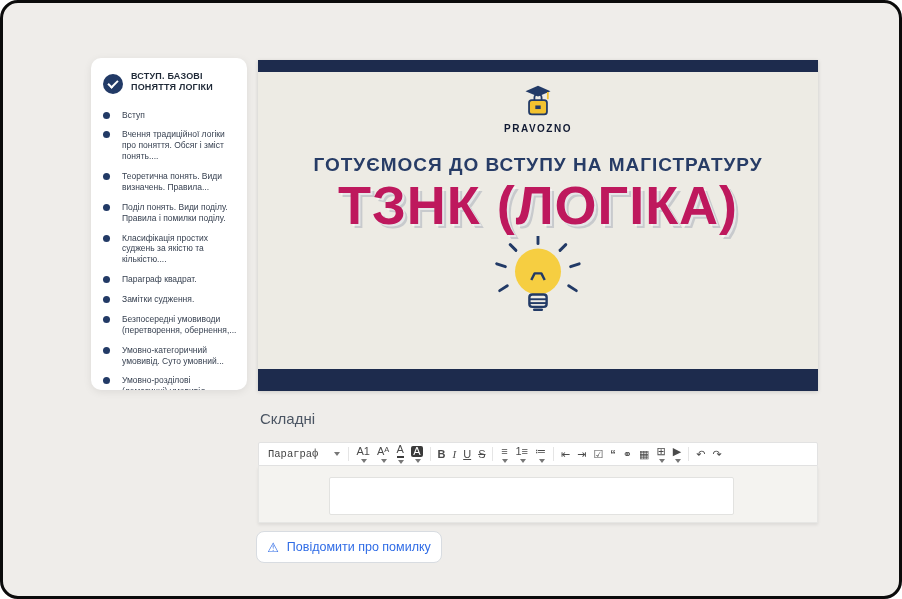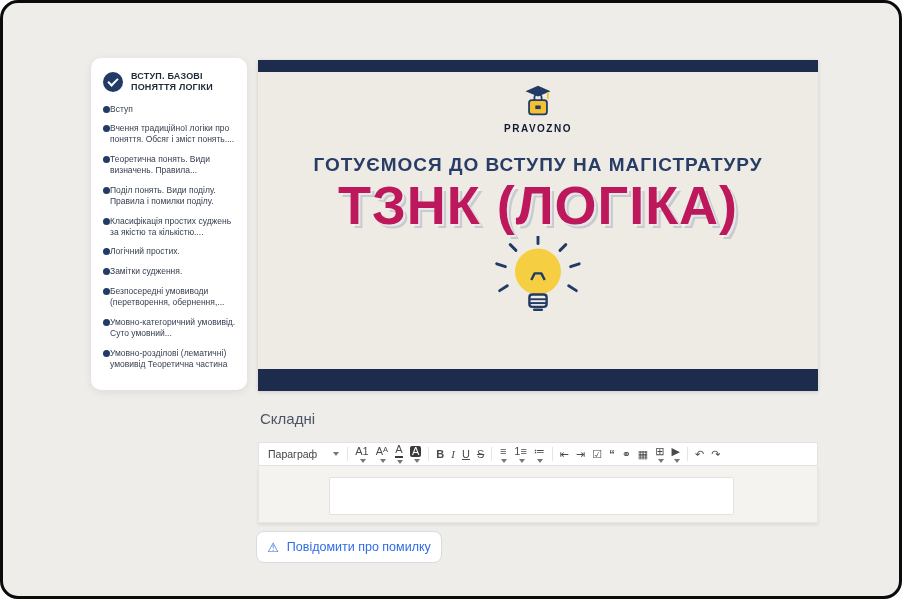--- a/index.html
+++ b/index.html
@@ -7,26 +7,26 @@
     position:relative;width:902px;height:599px;box-sizing:border-box;
     background:#efedea;border:3px solid #0b0b0b;border-radius:18px;
     font-family:"Liberation Sans",sans-serif;overflow:hidden;
   }
   
   .sidebar{
     position:absolute;left:88px;top:55px;width:156px;height:332px;
     background:#ffffff;border-radius:10px;box-shadow:0 2px 8px rgba(0,0,0,.08);
     box-sizing:border-box;padding:12px 10px 10px 12px;overflow:hidden;
   }
-  .sb-head{display:flex;gap:8px;align-items:center;margin-bottom:10px;cursor:pointer;}
+  .sb-head{display:flex;gap:8px;align-items:flex-end;margin-bottom:16px;cursor:pointer;}
   .check{width:20px;height:20px;border-radius:50%;background:#223a66;position:relative;flex:0 0 20px;}
   .check::after{content:"";position:absolute;left:5px;top:6px;width:8px;height:4px;
     border-left:2px solid #fff;border-bottom:2px solid #fff;transform:rotate(-45deg);}
   .sb-title{font-size:9px;font-weight:bold;color:#1f2937;line-height:1.25;letter-spacing:.2px;padding-top:1px;}
-  .sb-item{display:flex;gap:0;margin-bottom:9px;cursor:pointer;}
+  .sb-item{display:flex;gap:12px;margin-bottom:9px;cursor:pointer;}
   .dot{width:7px;height:7px;border-radius:50%;background:#223a66;flex:0 0 7px;margin-top:2px;}
   .sb-item-label{font-size:8.5px;color:#374151;line-height:1.28;}
   
   .slide{
     position:absolute;left:255px;top:57px;width:560px;height:331px;
     background:#edebe4;box-shadow:0 1px 4px rgba(0,0,0,.15);overflow:hidden;
   }
   .slide-top{position:absolute;left:0;top:0;width:100%;height:12px;background:#1d2b4d;}
   .slide-bottom{position:absolute;left:0;bottom:0;width:100%;height:22px;background:#1d2b4d;}
   .slide-inner{position:absolute;left:0;top:12px;right:0;bottom:22px;text-align:center;}
@@ -44,21 +44,21 @@
     display:flex;align-items:center;justify-content:center;cursor:pointer;
     box-shadow:0 1px 2px rgba(0,0,0,.25);font-family:"Liberation Sans",sans-serif;margin-top:48px;
   }
   
   .toolbar{
     position:absolute;left:255px;top:439px;width:560px;height:24px;box-sizing:border-box;
     background:#ffffff;border:1px solid #e2e2e2;border-radius:2px 2px 0 0;
     display:flex;align-items:center;padding:0 5px;gap:1px;color:#4a4a4a;
   }
   .para-select{display:flex;align-items:center;gap:14px;font-size:10.5px;color:#444;
-    padding:2px 4px;cursor:pointer;}
+    padding:2px 4px;cursor:pointer;font-family:Liberation Mono, monospace;}
   .sep{width:1px;height:14px;background:#e5e5e5;margin:0 3px;}
   .tb{display:flex;align-items:center;gap:2px;padding:1px 3px;background:none;border:none;
     cursor:pointer;color:#4a4a4a;font-family:"Liberation Sans",sans-serif;flex-direction:column;}
   .g{font-size:11px;line-height:1;}
   .g-bold{font-weight:bold;}
   .g-italic{font-style:italic;font-family:"Liberation Serif",serif;}
   .g-underline{text-decoration:underline;}
   .g-strike{text-decoration:line-through;}
   .g-color{border-bottom:2px solid #3a3a3a;padding-bottom:1px;}
   .g-hl{background:#3a3a3a;color:#fff;padding:0 2px;border-radius:2px;}
@@ -108,21 +108,21 @@
     <div class="sb-item">
       <span class="dot"></span>
       <span class="sb-item-label">Поділ понять. Види поділу. Правила і помилки поділу.</span>
     </div>
     <div class="sb-item">
       <span class="dot"></span>
       <span class="sb-item-label">Класифікація простих суджень за якістю та кількістю....</span>
     </div>
     <div class="sb-item">
       <span class="dot"></span>
-      <span class="sb-item-label">Логічний простих.</span>
+      <span class="sb-item-label">Параграф квадрат.</span>
     </div>
     <div class="sb-item">
       <span class="dot"></span>
       <span class="sb-item-label">Замітки судження.</span>
     </div>
     <div class="sb-item">
       <span class="dot"></span>
       <span class="sb-item-label">Безпосередні умовиводи (перетворення, обернення,...</span>
     </div>
     <div class="sb-item">

